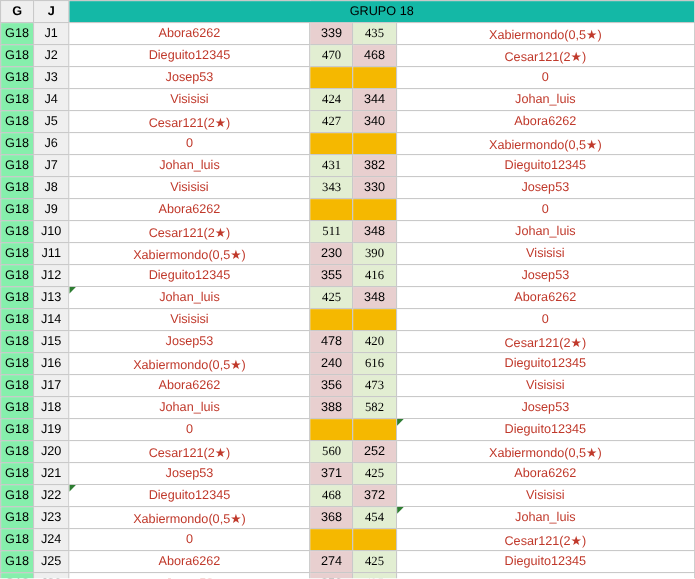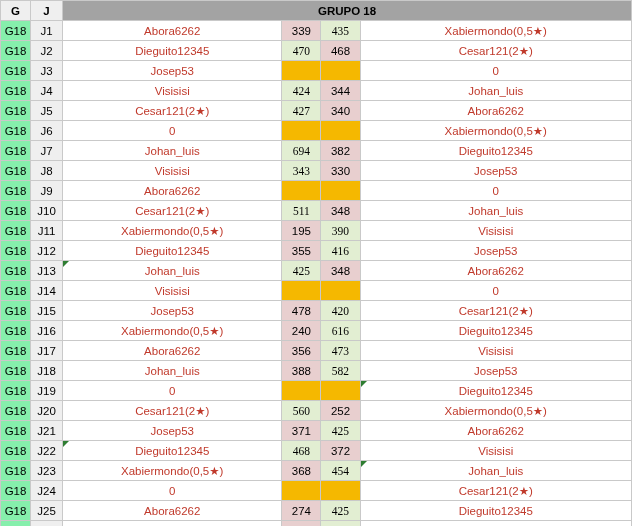--- a/index.html
+++ b/index.html
@@ -17,21 +17,21 @@
     white-space:nowrap;
   }
   .col-g{width:30px;}
   .col-j{width:32px;}
   .col-name1{width:219px;}
   .col-s1{width:39px;}
   .col-s2{width:39px;}
   .col-name2{width:271px;}
 
   .hdr{background:#efefef;font-weight:bold;color:#000;font-size:12px;}
-  .title{background:#a3a3a3;font-weight:bold;color:#000;font-size:13px;}
+  .title{background:#14b8a6;font-weight:normal;color:#000;font-size:13px;}
 
   .cell-g{background:#86efac;color:#000;font-weight:normal;font-size:11.5px;}
   .cell-j{background:#efefef;color:#000;font-size:11.5px;}
 
   .team{color:#c0392b;font-size:11.5px;margin-top:16px;}
   .bg-rose{background:#e8cfcf;}
   .bg-green{background:#e2eed2;font-family:Liberation Serif, serif;}
   .bg-orange{background:#f5b800;}
   .bg-white{background:#ffffff;}
 
@@ -112,21 +112,21 @@
           <td class="cell-j">J6</td>
           <td class="team bg-white">0</td>
           <td class="score bg-orange"></td>
           <td class="score bg-orange"></td>
           <td class="team bg-white">Xabiermondo(0,5★)</td>
         </tr>
         <tr>
           <td class="cell-g">G18</td>
           <td class="cell-j">J7</td>
           <td class="team bg-white">Johan_luis</td>
-          <td class="score bg-green">694</td>
+          <td class="score bg-green">431</td>
           <td class="score bg-rose">382</td>
           <td class="team bg-white">Dieguito12345</td>
         </tr>
         <tr>
           <td class="cell-g">G18</td>
           <td class="cell-j">J8</td>
           <td class="team bg-white">Visisisi</td>
           <td class="score bg-green">343</td>
           <td class="score bg-rose">330</td>
           <td class="team bg-white">Josep53</td>
@@ -144,21 +144,21 @@
           <td class="cell-j">J10</td>
           <td class="team bg-white">Cesar121(2★)</td>
           <td class="score bg-green">511</td>
           <td class="score bg-rose">348</td>
           <td class="team bg-white">Johan_luis</td>
         </tr>
         <tr>
           <td class="cell-g">G18</td>
           <td class="cell-j">J11</td>
           <td class="team bg-white">Xabiermondo(0,5★)</td>
-          <td class="score bg-rose">195</td>
+          <td class="score bg-rose">230</td>
           <td class="score bg-green">390</td>
           <td class="team bg-white">Visisisi</td>
         </tr>
         <tr>
           <td class="cell-g">G18</td>
           <td class="cell-j">J12</td>
           <td class="team bg-white">Dieguito12345</td>
           <td class="score bg-rose">355</td>
           <td class="score bg-green">416</td>
           <td class="team bg-white">Josep53</td>

